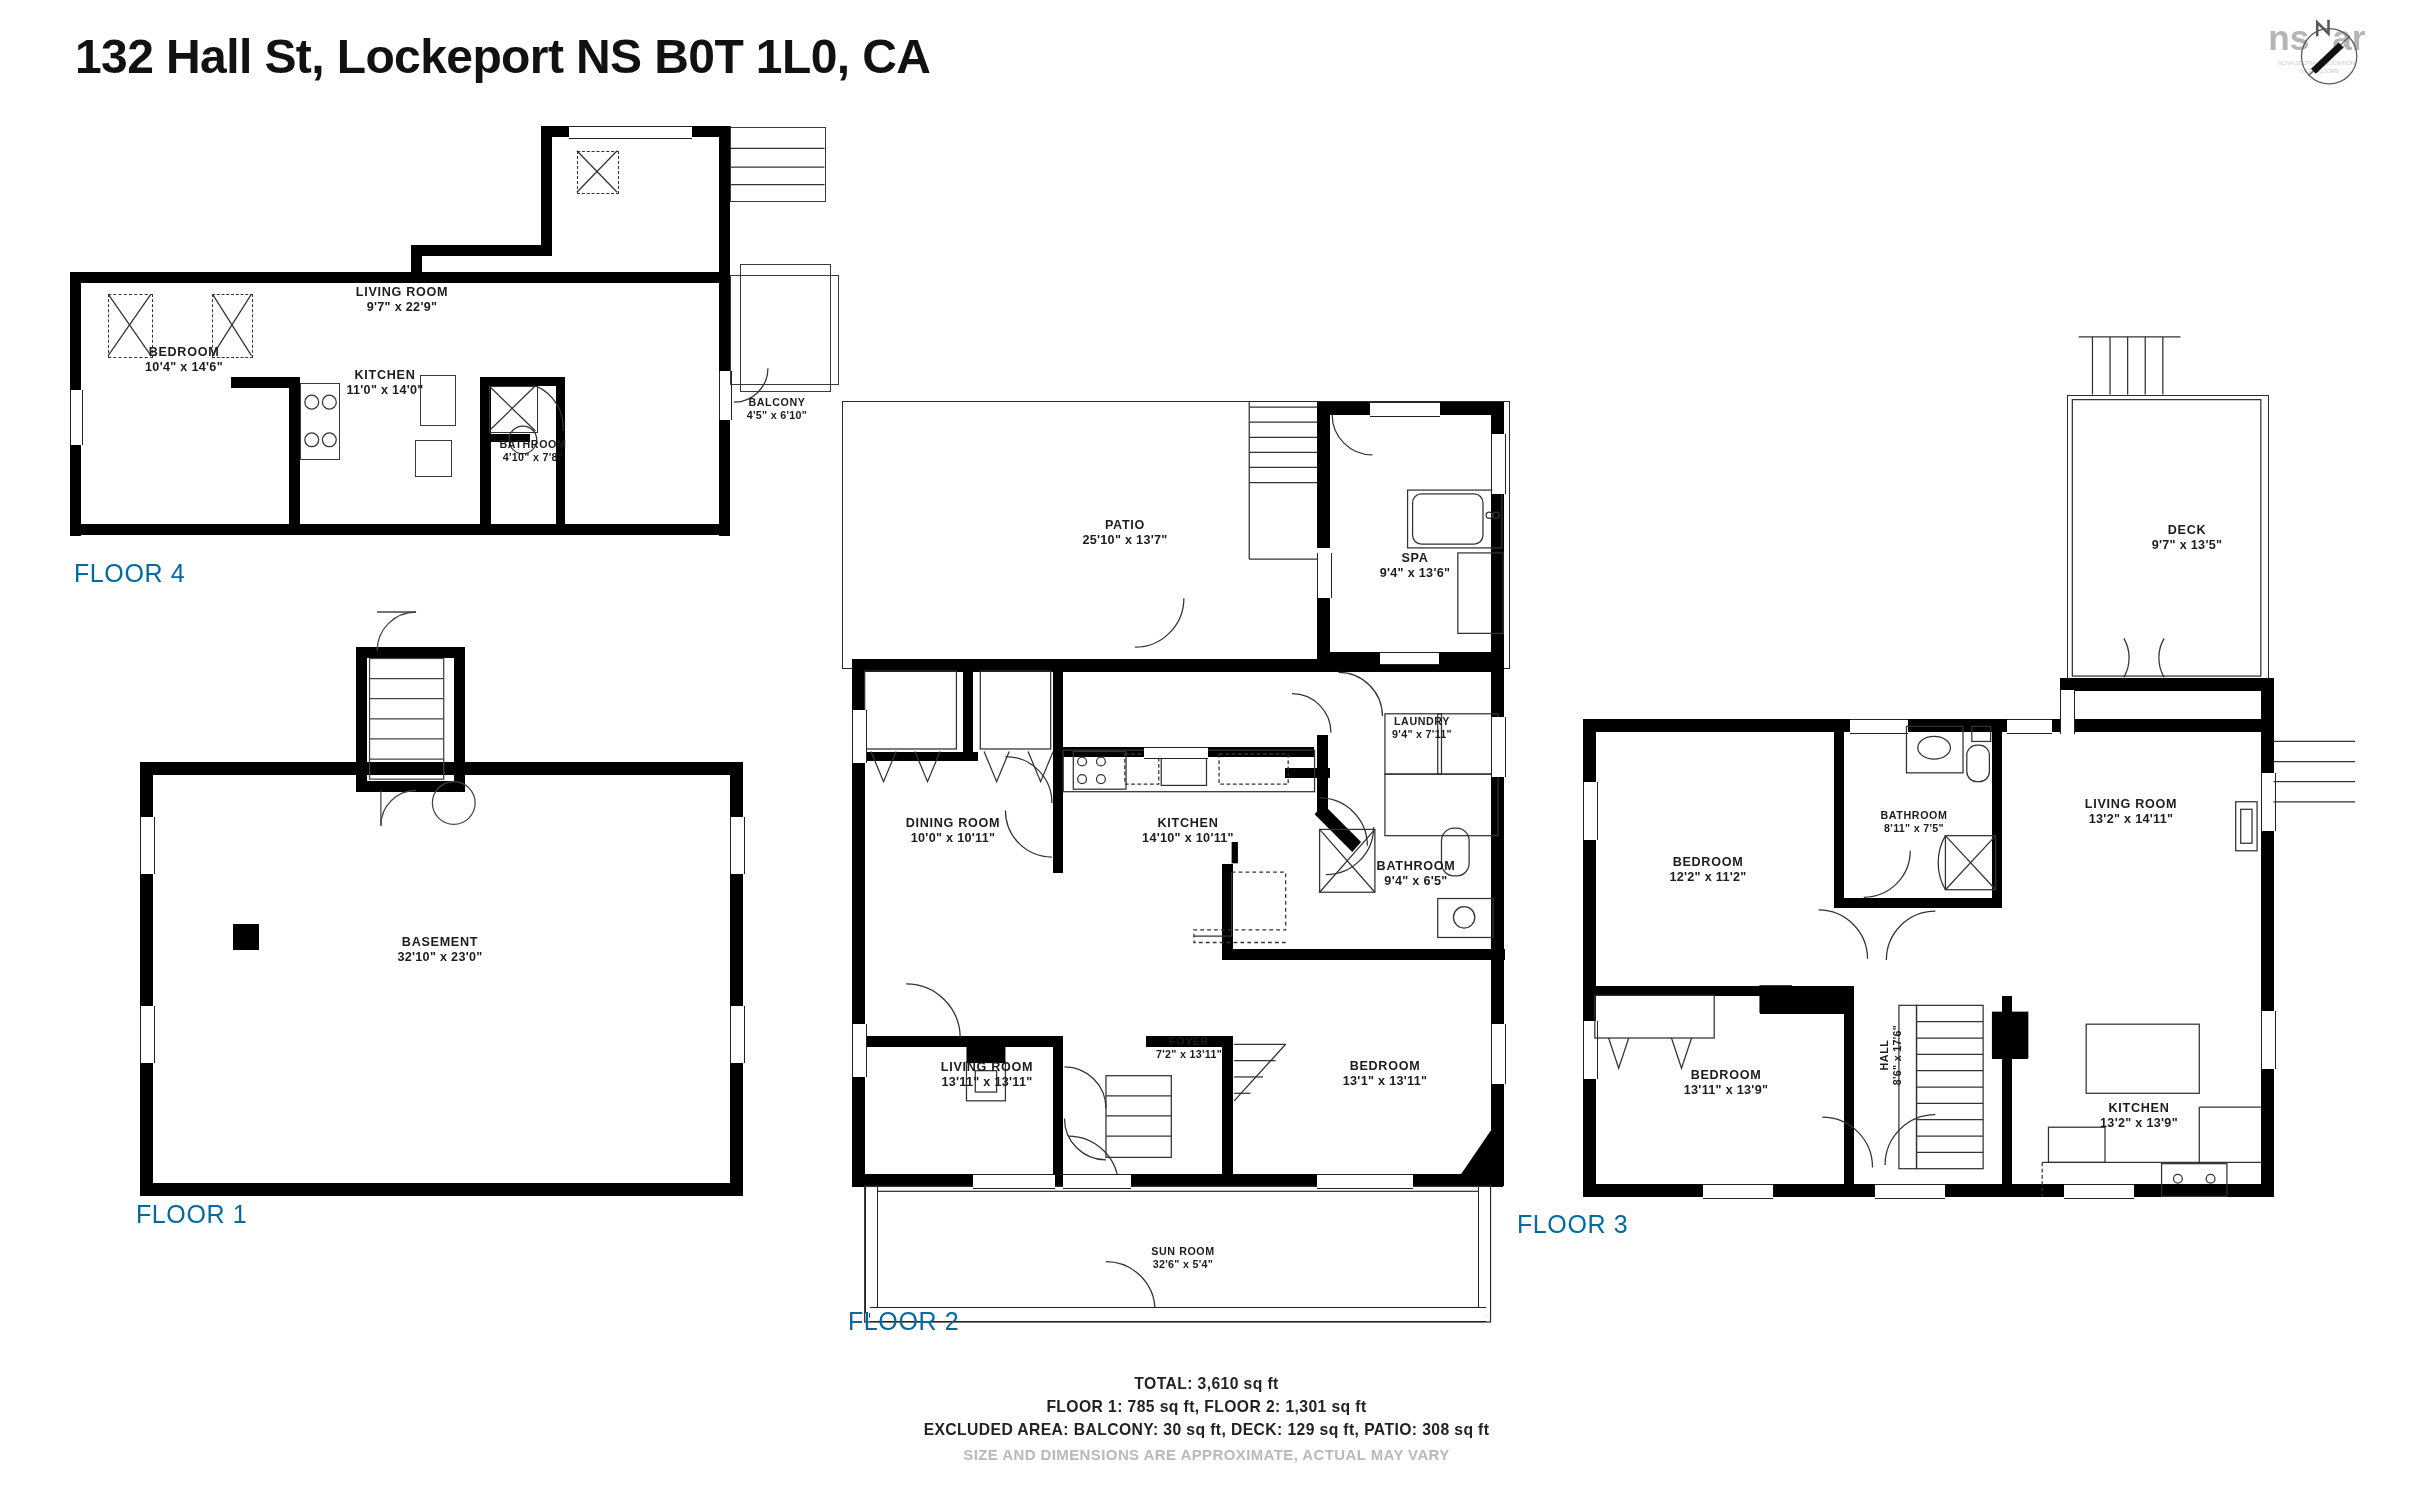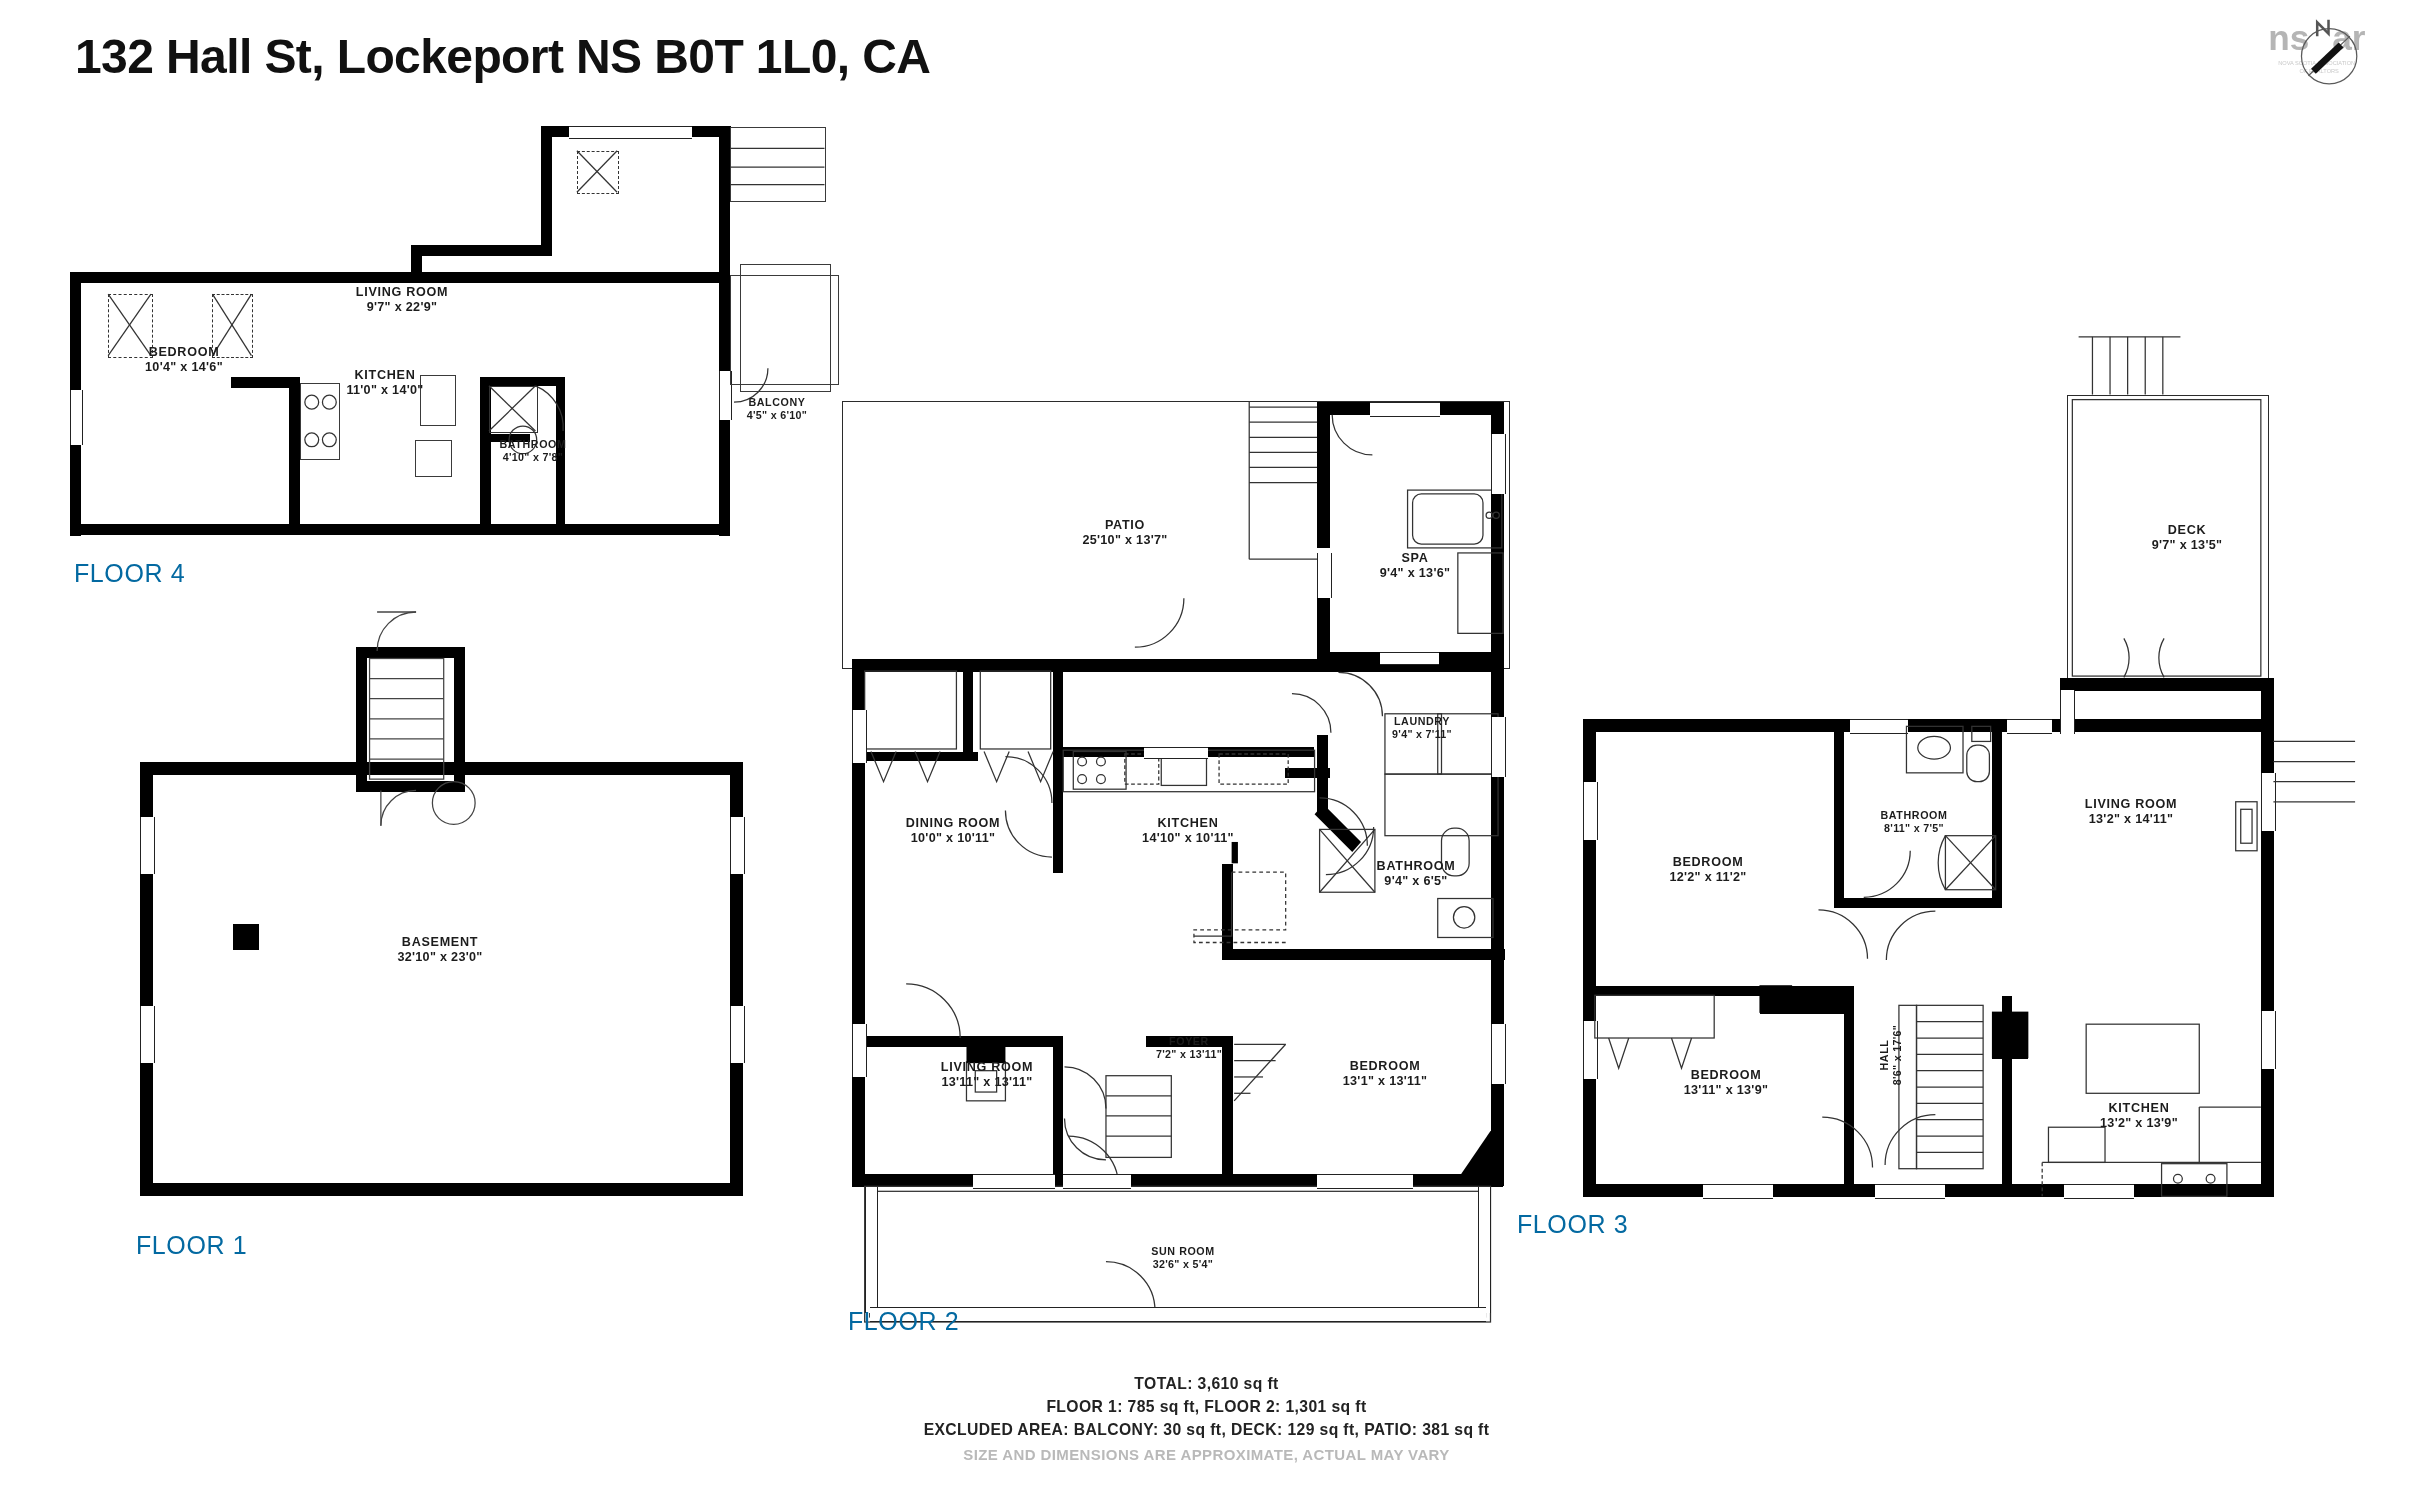--- a/index.html
+++ b/index.html
@@ -173,21 +173,21 @@
         <line x1="600" y1="974" x2="662" y2="974"></line>
         <path d="M662 1258 A56 56 0 0 0 606 1314"></path>
         <line x1="606" y1="1258" x2="606" y2="1314"></line>
         <circle cx="722" cy="1278" r="34"></circle>
       </g>
     </svg>
     <div class="rl" style="left:440px;top:950px;">
       <div class="nm">BASEMENT</div>
       <div class="dim">32'10" x 23'0"</div>
     </div>
-    <div class="floorlabel" style="left:136px;top:1231px;">FLOOR 1</div>
+    <div class="floorlabel" style="left:136px;top:1200px;">FLOOR 1</div>
   </div>
 
   <div>
 
     <div class="thin" style="left:842px;top:401px;width:666px;height:266px;"></div>
 
     <div class="wall" style="left:852px;top:659px;width:651px;height:12.6px;"></div>
     <div class="wall" style="left:852px;top:659px;width:12.6px;height:528px;"></div>
     <div class="wall" style="left:1491px;top:402px;width:12.6px;height:784px;"></div>
     <div class="wall" style="left:852px;top:1174px;width:651px;height:12.6px;"></div>
@@ -488,18 +488,18 @@
     <div class="rl" style="left:2139px;top:1116px;">
       <div class="nm">KITCHEN</div>
       <div class="dim">13'2" x 13'9"</div>
     </div>
     <div class="floorlabel" style="left:1517px;top:1210px;">FLOOR 3</div>
   </div>
 
   <div class="footer">
     <div class="f1">TOTAL: 3,610 sq ft</div>
     <div class="f2">FLOOR 1: 785 sq ft, FLOOR 2: 1,301 sq ft</div>
-    <div class="f2">EXCLUDED AREA: BALCONY: 30 sq ft, DECK: 129 sq ft, PATIO: 381 sq ft</div>
+    <div class="f2">EXCLUDED AREA: BALCONY: 30 sq ft, DECK: 129 sq ft, PATIO: 308 sq ft</div>
     <div class="disc">SIZE AND DIMENSIONS ARE APPROXIMATE, ACTUAL MAY VARY</div>
   </div>
 
 </div>
 
 
 </body></html>

